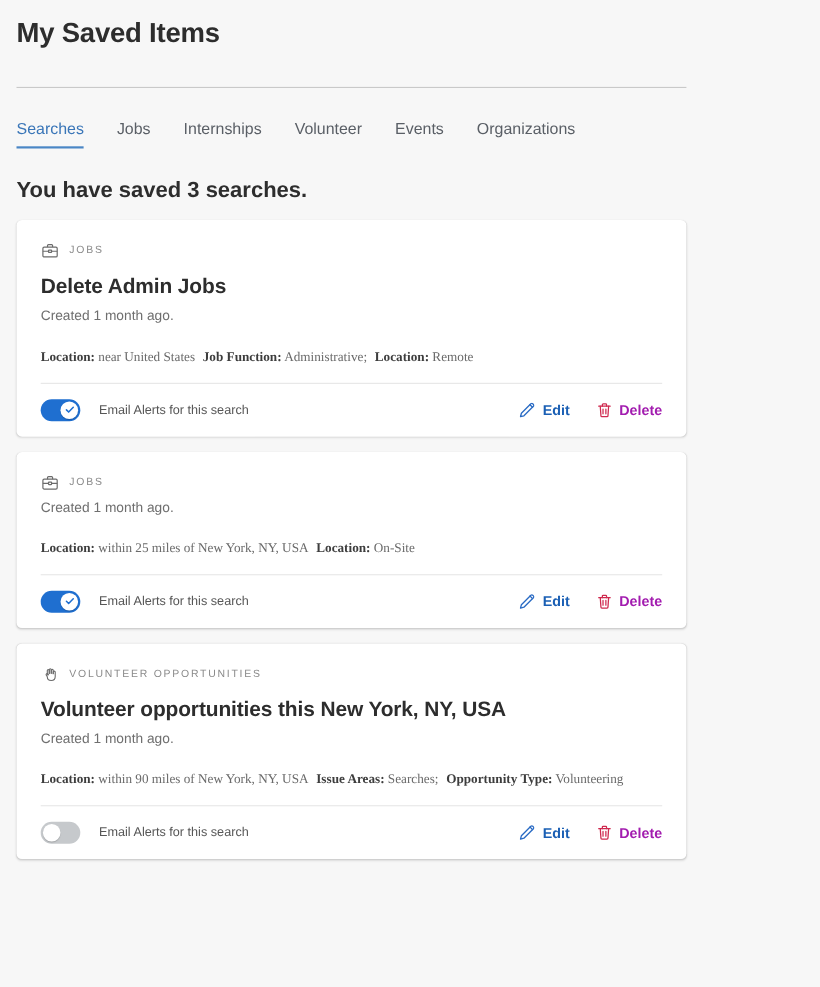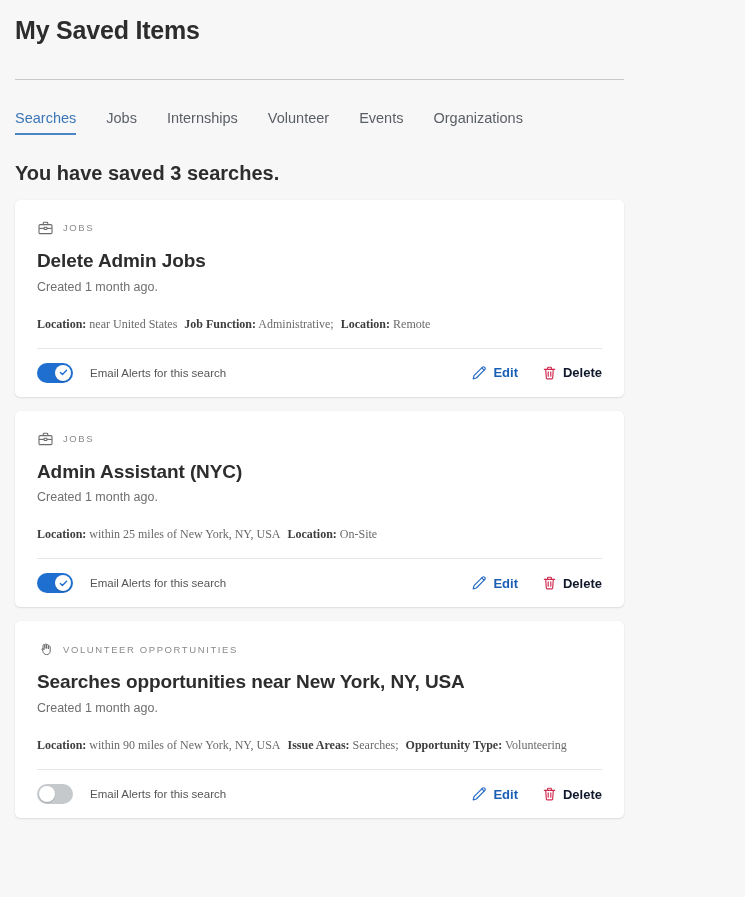--- a/index.html
+++ b/index.html
@@ -164,21 +164,21 @@
 
   .action-buttons { display: flex; align-items: center; gap: 25px; }
   .action-btn {
     display: flex; align-items: center; gap: 7px;
     font-size: 13px; font-weight: 700;
     cursor: pointer; background: none; border: none;
     font-family: inherit;
     padding: 0;
   }
   .action-btn.edit { color: #1a5fb4; }
-  .action-btn.delete { color: #0f172a; }
+  .action-btn.delete { color: #a21caf; }
   .action-btn svg { display: block; }
   .icon-edit { color: #2a6bc4; }
   .icon-trash { color: #cf2a4f; }
 </style>
 </head>
 <body>
 
 <div class="page">
 
   <h1 class="page-title">My Saved Items</h1>
@@ -252,21 +252,20 @@
           <span class="kicker-icon">
             <svg width="15" height="14" viewBox="0 0 15 14" fill="none" stroke="currentColor" stroke-width="1.1">
               <rect x="1" y="3.6" width="13" height="9" rx="1.2"></rect>
               <path d="M5.2 3.6V2.2c0-.5.4-.9.9-.9h2.8c.5 0 .9.4.9.9v1.4"></path>
               <path d="M1 7.4h13"></path>
               <rect x="6.1" y="6.3" width="2.8" height="2.2" rx=".4" fill="#fff"></rect>
             </svg>
           </span>
           <span class="kicker-text">JOBS</span>
         </div>
-        <div class="card-title">Admin Assistant (NYC)</div>
         <div class="card-created">Created 1 month ago.</div>
         <div class="card-filters"><span class="flabel">Location:</span> <span class="fval">within 25 miles of New York, NY, USA</span><span class="fgap"></span><span class="flabel">Location:</span> <span class="fval">On-Site</span></div>
         <div class="card-rule"></div>
         <div class="card-actions">
           <div class="alerts-group">
             <div class="toggle">
               <span class="knob">
                 <svg width="11" height="11" viewBox="0 0 11 11" fill="none" stroke="#1f6fd0" stroke-width="1.4" stroke-linecap="round" stroke-linejoin="round">
                   <path d="M2.4 5.6l2 2 4.2-4.3"></path>
                 </svg>
@@ -303,21 +302,21 @@
           <span class="kicker-icon">
             <svg width="14" height="14" viewBox="0 0 14 14" fill="none" stroke="currentColor" stroke-width="1">
               <path d="M4 8.2V3.5a.9.9 0 0 1 1.8 0v3.2"></path>
               <path d="M5.8 6.4V2.9a.9.9 0 0 1 1.8 0v3.5"></path>
               <path d="M7.6 6.5V3.4a.9.9 0 0 1 1.8 0v3.4"></path>
               <path d="M9.4 6.9V5a.9.9 0 0 1 1.8 0v4c0 2.1-1.5 3.6-3.6 3.6S4 11.1 4 9.2l-.9-1.4a.9.9 0 0 1 1.5-1l.8 1.1" stroke-linejoin="round"></path>
             </svg>
           </span>
           <span class="kicker-text">VOLUNTEER OPPORTUNITIES</span>
         </div>
-        <div class="card-title">Searches opportunities near New York, NY, USA</div>
+        <div class="card-title">Volunteer opportunities this New York, NY, USA</div>
         <div class="card-created">Created 1 month ago.</div>
         <div class="card-filters"><span class="flabel">Location:</span> <span class="fval">within 90 miles of New York, NY, USA</span><span class="fgap"></span><span class="flabel">Issue Areas:</span> <span class="fval">Searches</span><span class="fsep">;</span><span class="fgap"></span><span class="flabel">Opportunity Type:</span> <span class="fval">Volunteering</span></div>
         <div class="card-rule"></div>
         <div class="card-actions">
           <div class="alerts-group">
             <div class="toggle off">
               <span class="knob"></span>
             </div>
             <span class="alerts-label">Email Alerts for this search</span>
           </div>

